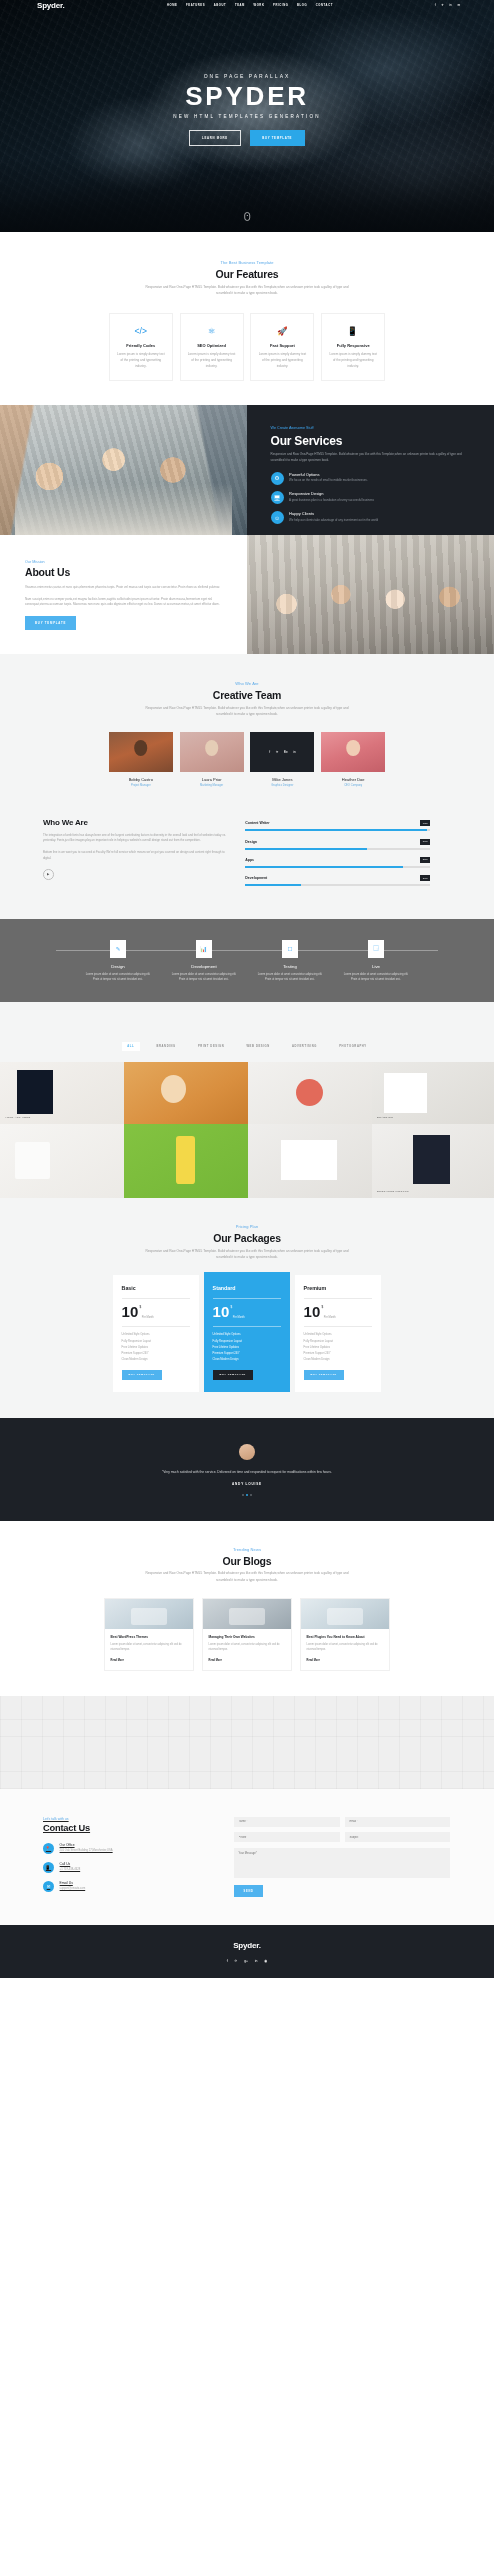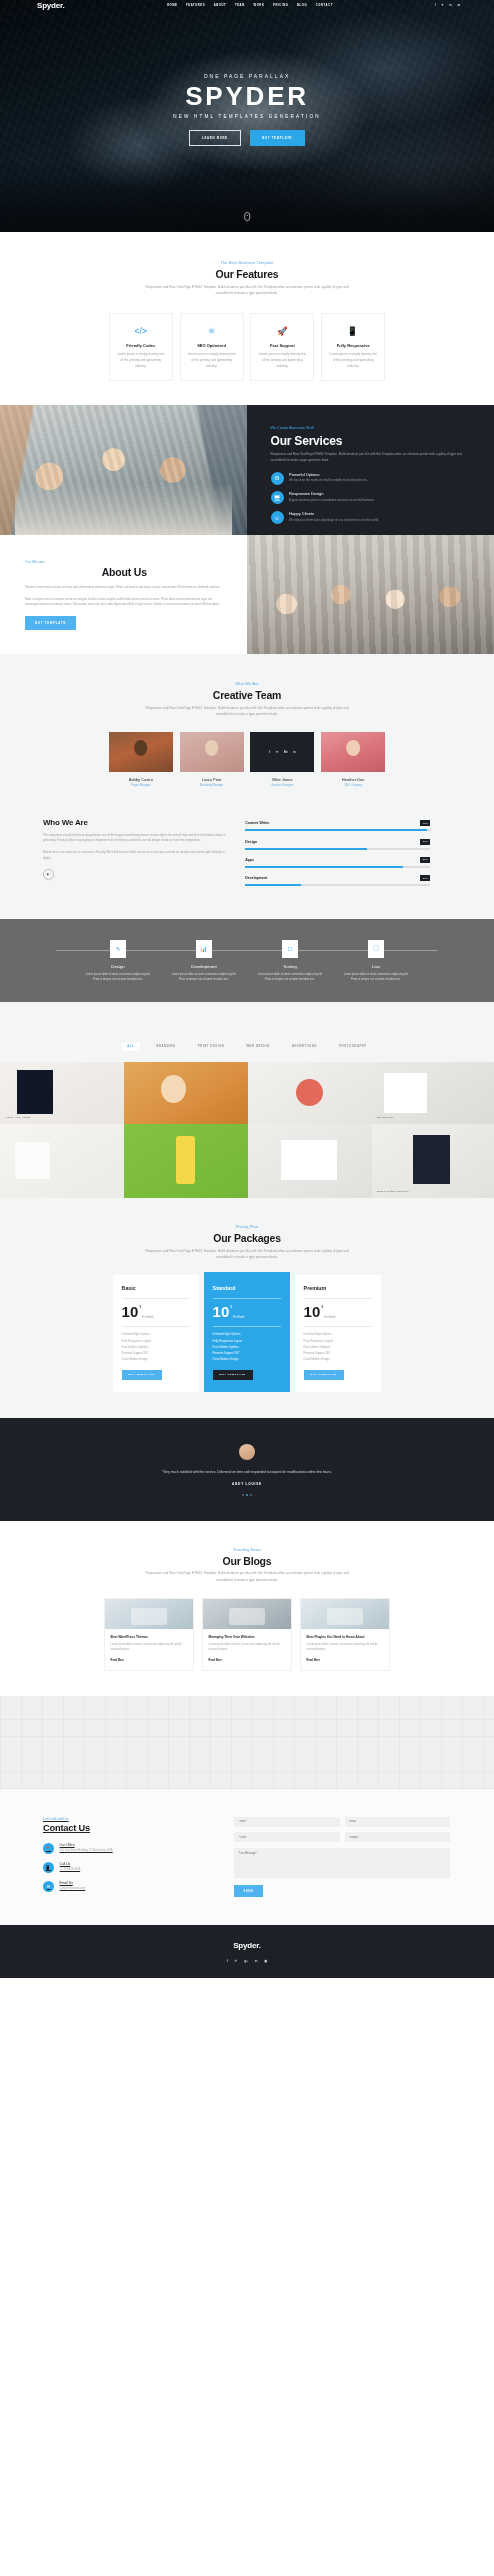--- a/index.html
+++ b/index.html
@@ -132,21 +132,21 @@
     width:13px;height:13px;border-radius:50%;background:#2ba7e8;flex:0 0 13px;
     display:flex;align-items:center;justify-content:center;color:#fff;font-size:5.6px;
   }
   .svc-it-name { color:#fff; font-size:4px; font-weight:500; }
   .svc-it-text { color:#8d949b; font-size:2.9px; margin-top:1.9px; }
 
   
   .about { display:flex; width:494px; }
   .about-left { width:247px; background:#fff; padding:25px 23.5px 23.5px 25px; }
   .about-eyebrow{ color:#5aa9e8; font-size:3.7px; }
-  .about-title{ font-size:10.5px; font-weight:bold; color:#16181c; margin-top:2.5px; letter-spacing:-0.2px;text-align:center;}
+  .about-title{ font-size:10.5px; font-weight:bold; color:#16181c; margin-top:2.5px; letter-spacing:-0.2px;}
   .about-p { color:#a0a0a0; font-size:3px; line-height:1.95; margin-top:6.2px; }
   .about-btn {
     display:inline-block; margin-top:8px; background:#4fb3ef; color:#fff;
     font-size:2.8px; letter-spacing:0.8px; font-weight:bold; padding:5px 10px; text-decoration:none;
   }
   .about-photo {
     width:247px; height:119px; position:relative; overflow:hidden;
     background:
       radial-gradient(circle at 16% 58%, #f0d9c2 0 10px, transparent 10.5px),
       radial-gradient(circle at 38% 50%, #e3c0a0 0 9.3px, transparent 10px),

